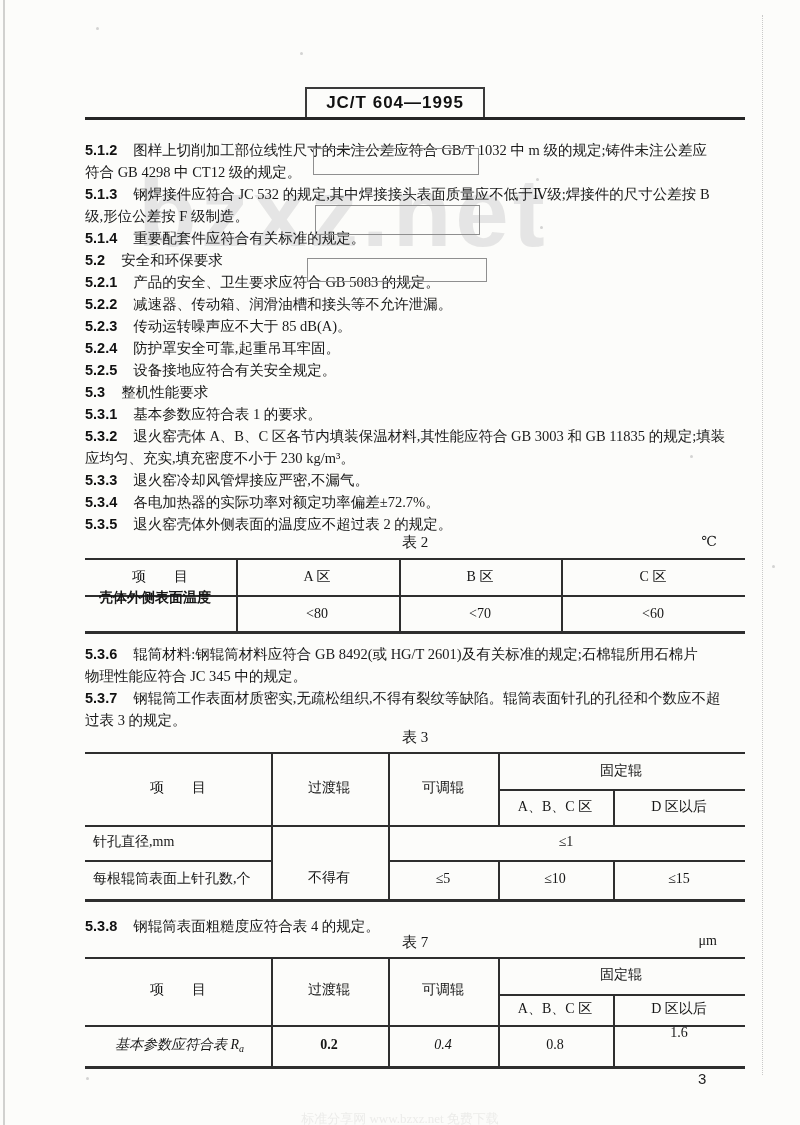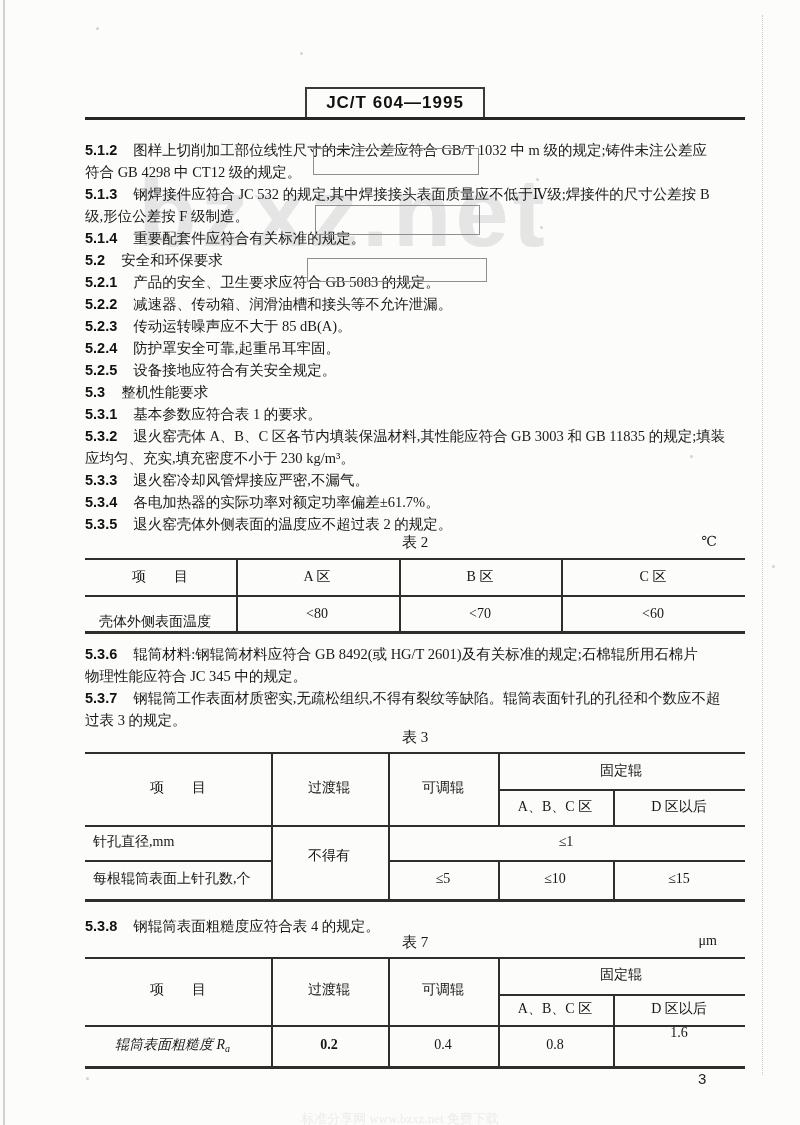--- a/index.html
+++ b/index.html
@@ -90,21 +90,21 @@
 <div class="abs bline" style="top:271px"><span class="cnum">5.2.1</span><span>产品的安全、卫生要求应符合 GB 5083 的规定。</span></div>
 <div class="abs bline" style="top:293px"><span class="cnum">5.2.2</span><span>减速器、传动箱、润滑油槽和接头等不允许泄漏。</span></div>
 <div class="abs bline" style="top:315px"><span class="cnum">5.2.3</span><span>传动运转噪声应不大于 85 dB(A)。</span></div>
 <div class="abs bline" style="top:337px"><span class="cnum">5.2.4</span><span>防护罩安全可靠,起重吊耳牢固。</span></div>
 <div class="abs bline" style="top:359px"><span class="cnum">5.2.5</span><span>设备接地应符合有关安全规定。</span></div>
 <div class="abs bline" style="top:381px"><span class="cnum">5.3</span><span>整机性能要求</span></div>
 <div class="abs bline" style="top:403px"><span class="cnum">5.3.1</span><span>基本参数应符合表 1 的要求。</span></div>
 <div class="abs bline" style="top:425px"><span class="cnum">5.3.2</span><span>退火窑壳体 A、B、C 区各节内填装保温材料,其性能应符合 GB 3003 和 GB 11835 的规定;填装</span></div>
 <div class="abs bline" style="top:447px"><span>应均匀、充实,填充密度不小于 230 kg/m³。</span></div>
 <div class="abs bline" style="top:469px"><span class="cnum">5.3.3</span><span>退火窑冷却风管焊接应严密,不漏气。</span></div>
-<div class="abs bline" style="top:491px"><span class="cnum">5.3.4</span><span>各电加热器的实际功率对额定功率偏差±61.7%。</span></div>
+<div class="abs bline" style="top:491px"><span class="cnum">5.3.4</span><span>各电加热器的实际功率对额定功率偏差±72.7%。</span></div>
 <div class="abs bline" style="top:513px"><span class="cnum">5.3.5</span><span>退火窑壳体外侧表面的温度应不超过表 2 的规定。</span></div>
 
 <div class="abs annot" style="left:313px;top:148px;width:164px;height:25px;"></div>
 <div class="abs annot" style="left:315px;top:205px;width:163px;height:28px;"></div>
 <div class="abs annot" style="left:307px;top:258px;width:178px;height:22px;"></div>
 
 <div class="abs ttitle" style="top:533px">
   <span>表 2</span>
   <span class="tunit">℃</span>
 </div>
@@ -112,21 +112,21 @@
   <div class="hl" style="top:0;height:2px;"></div>
   <div class="hl" style="top:37px;height:2px;"></div>
   <div class="hl" style="top:73px;height:3px;"></div>
   <div class="vl" style="left:151px;top:0;height:73px;"></div>
   <div class="vl" style="left:314px;top:0;height:73px;"></div>
   <div class="vl" style="left:476px;top:0;height:73px;"></div>
   <span class="tc" style="left:75px;top:19px;">项　　目</span>
   <span class="tc" style="left:232px;top:19px;">A 区</span>
   <span class="tc" style="left:395px;top:19px;">B 区</span>
   <span class="tc" style="left:568px;top:19px;">C 区</span>
-  <span class="tll" style="left:14px;top:64px;">壳体外侧表面温度</span>
+  <span class="tll" style="left:14px;top:40px;font-weight:bold;">壳体外侧表面温度</span>
   <span class="tc" style="left:232px;top:56px;">&lt;80</span>
   <span class="tc" style="left:395px;top:56px;">&lt;70</span>
   <span class="tc" style="left:568px;top:56px;">&lt;60</span>
 </div>
 
 <div class="abs bline" style="top:643px"><span class="cnum">5.3.6</span><span>辊筒材料:钢辊筒材料应符合 GB 8492(或 HG/T 2601)及有关标准的规定;石棉辊所用石棉片</span></div>
 <div class="abs bline" style="top:665px"><span>物理性能应符合 JC 345 中的规定。</span></div>
 <div class="abs bline" style="top:687px"><span class="cnum">5.3.7</span><span>钢辊筒工作表面材质密实,无疏松组织,不得有裂纹等缺陷。辊筒表面针孔的孔径和个数应不超</span></div>
 <div class="abs bline" style="top:709px"><span>过表 3 的规定。</span></div>
 
@@ -147,21 +147,21 @@
   <div class="vl" style="left:528px;top:37px;height:36px;"></div>
   <div class="vl" style="left:528px;top:108px;height:39px;"></div>
   <span class="tc" style="left:93px;top:36px;">项　　目</span>
   <span class="tc" style="left:244px;top:36px;">过渡辊</span>
   <span class="tc" style="left:358px;top:36px;">可调辊</span>
   <span class="tc" style="left:536px;top:19px;">固定辊</span>
   <span class="tc" style="left:470px;top:55px;">A、B、C 区</span>
   <span class="tc" style="left:594px;top:55px;">D 区以后</span>
   <span class="tll" style="left:8px;top:90px;">针孔直径,mm</span>
   <span class="tc" style="left:481px;top:90px;">≤1</span>
-  <span class="tc" style="left:244px;top:104px;text-align:right;">不得有</span>
+  <span class="tc" style="left:244px;top:126px;text-align:right;">不得有</span>
   <span class="tll" style="left:8px;top:127px;">每根辊筒表面上针孔数,个</span>
   <span class="tc" style="left:358px;top:127px;">≤5</span>
   <span class="tc" style="left:470px;top:127px;">≤10</span>
   <span class="tc" style="left:594px;top:127px;">≤15</span>
 </div>
 
 <div class="abs bline" style="top:915px"><span class="cnum">5.3.8</span><span>钢辊筒表面粗糙度应符合表 4 的规定。</span></div>
 
 <div class="abs ttitle" style="top:933px">
   <span>表 7</span>
@@ -175,20 +175,20 @@
   <div class="vl" style="left:186px;top:0;height:109px;"></div>
   <div class="vl" style="left:303px;top:0;height:109px;"></div>
   <div class="vl" style="left:413px;top:0;height:109px;"></div>
   <div class="vl" style="left:528px;top:37px;height:72px;"></div>
   <span class="tc" style="left:93px;top:33px;">项　　目</span>
   <span class="tc" style="left:244px;top:33px;">过渡辊</span>
   <span class="tc" style="left:358px;top:33px;">可调辊</span>
   <span class="tc" style="left:536px;top:18px;">固定辊</span>
   <span class="tc" style="left:470px;top:52px;">A、B、C 区</span>
   <span class="tc" style="left:594px;top:52px;">D 区以后</span>
-  <span class="tll" style="left:30px;top:88px;"><span class="ritalic">辊筒表面粗糙度 R</span><sub class="ra">a</sub></span>
+  <span class="tll" style="left:30px;top:88px;"><span class="ritalic">基本参数应符合表 R</span><sub class="ra">a</sub></span>
   <span class="tc" style="left:244px;top:88px;font-weight:bold;">0.2</span>
-  <span class="tc" style="left:358px;top:88px;">0.4</span>
+  <span class="tc" style="left:358px;top:88px;font-style:italic;">0.4</span>
   <span class="tc" style="left:470px;top:88px;">0.8</span>
   <span class="tc" style="left:594px;top:76px;">1.6</span>
 </div>
 
 <div class="abs pagenum">3</div>
 
 </body></html>

